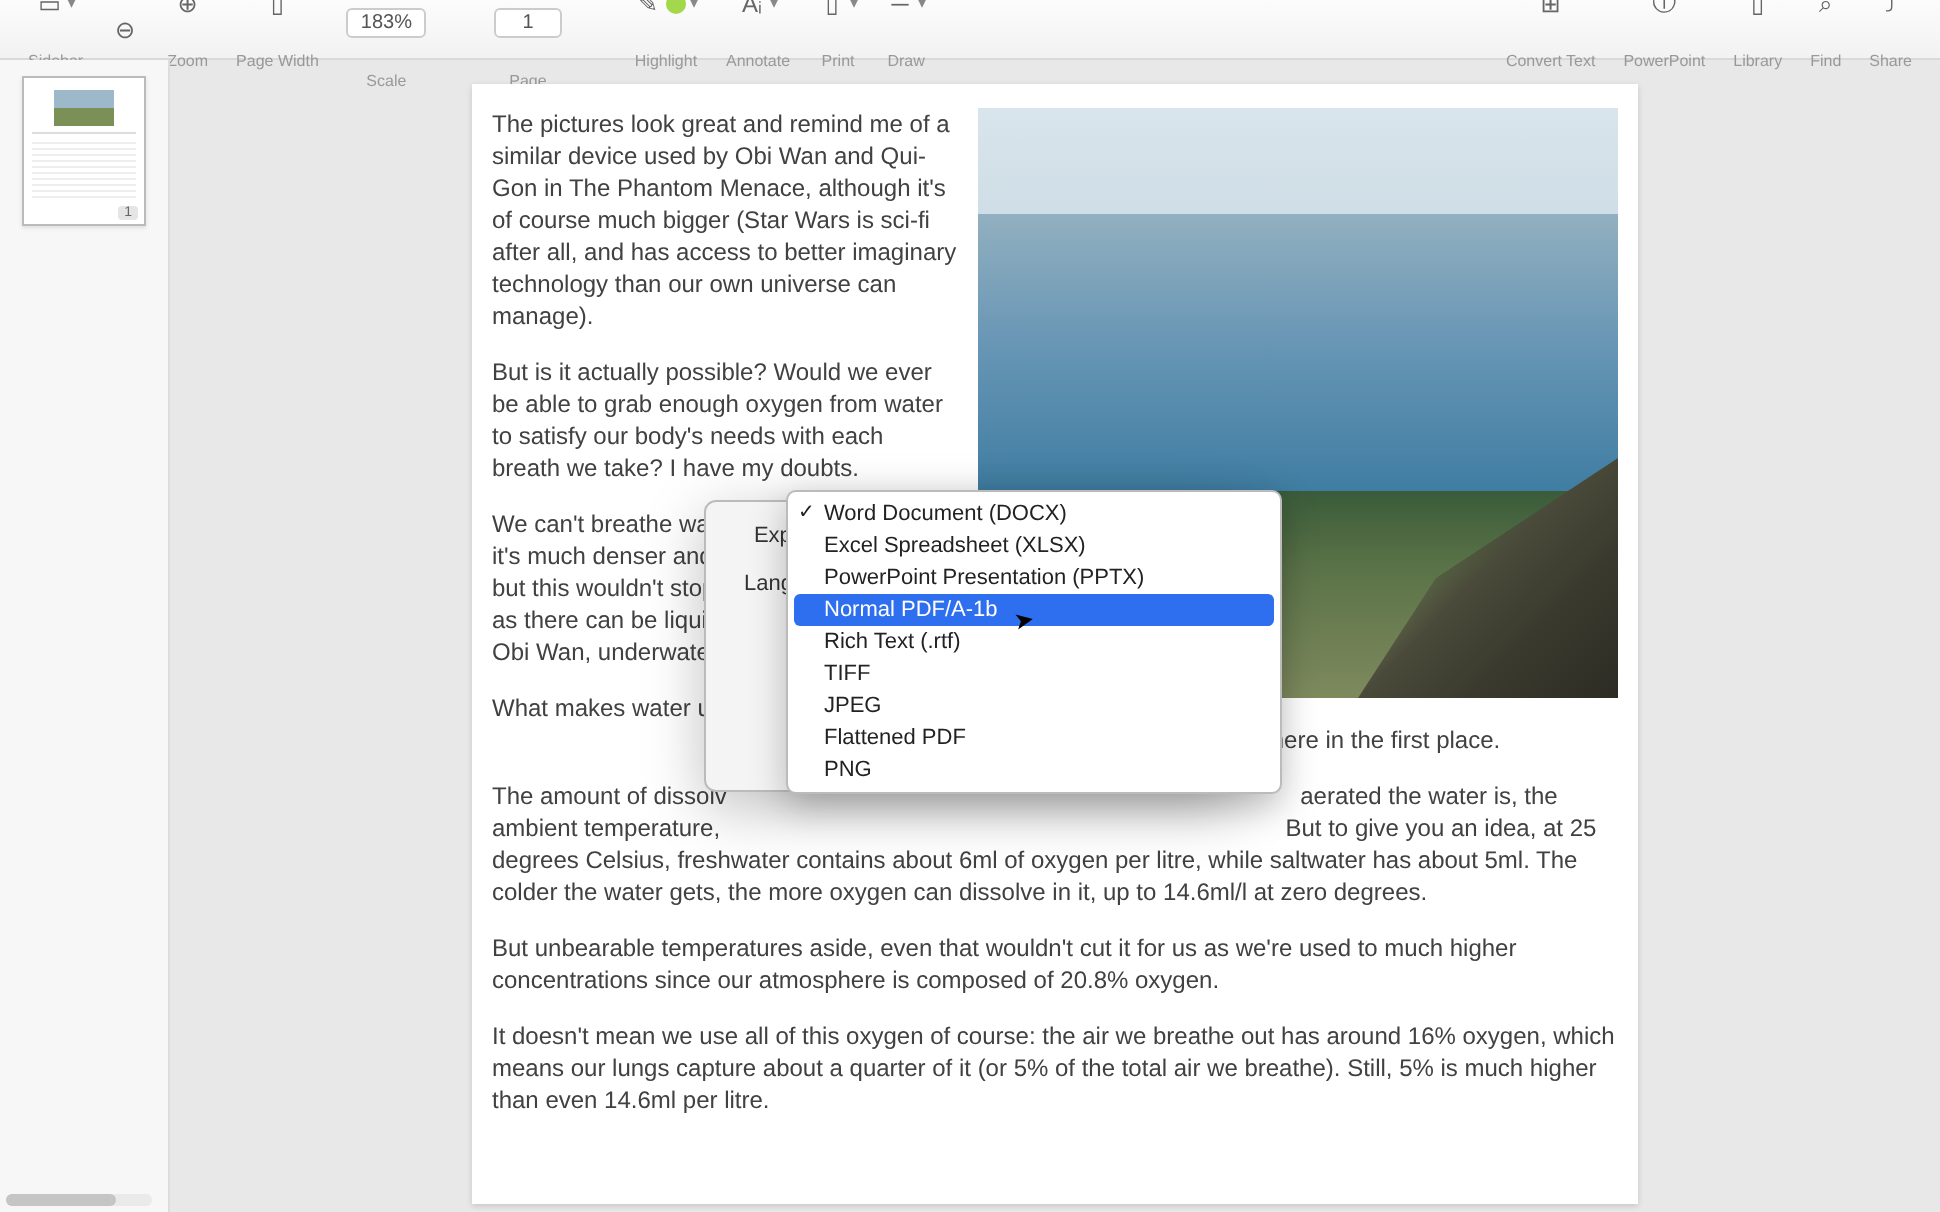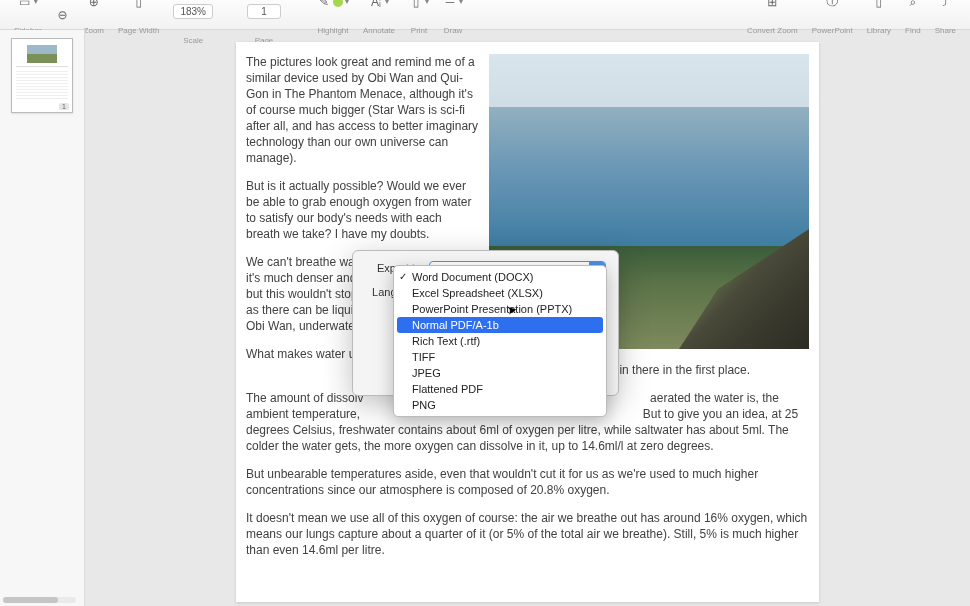--- a/index.html
+++ b/index.html
@@ -168,22 +168,22 @@
       font-size: 9px;
       line-height: 9px;
       text-align: center;
       color: #fff;
     }
     .cb-box.checked { background: #3b82f6; border-color: #3b82f6; }
     
     .dropdown {
       position: absolute;
       left: 393px;
-      top: 265px;
-      width: 214px;
+      top: 245px;
+      width: 248px;
       background: #fff;
       border: 1px solid #bbb;
       border-radius: 5px;
       box-shadow: 0 6px 18px rgba(0,0,0,.25);
       font-size: 11px;
       padding: 3px 0;
       z-index: 10;
     }
     .dd-item {
       padding: 1px 10px 1px 18px;
@@ -274,21 +274,21 @@
       <span class="tb-icon">─</span>
       <span class="chev">▾</span>
     </div>
     <span class="tb-label">Draw</span>
   </div>
 
   <div class="tb-spacer"></div>
 
   <div class="tb-group">
     <span class="tb-icon">⊞</span>
-    <span class="tb-label">Convert Zoom</span>
+    <span class="tb-label">Convert Text</span>
   </div>
   <div class="tb-group">
     <span class="tb-icon">ⓘ</span>
     <span class="tb-label">PowerPoint</span>
   </div>
   <div class="tb-group">
     <span class="tb-icon">▯</span>
     <span class="tb-label">Library</span>
   </div>
   <div class="tb-group">

